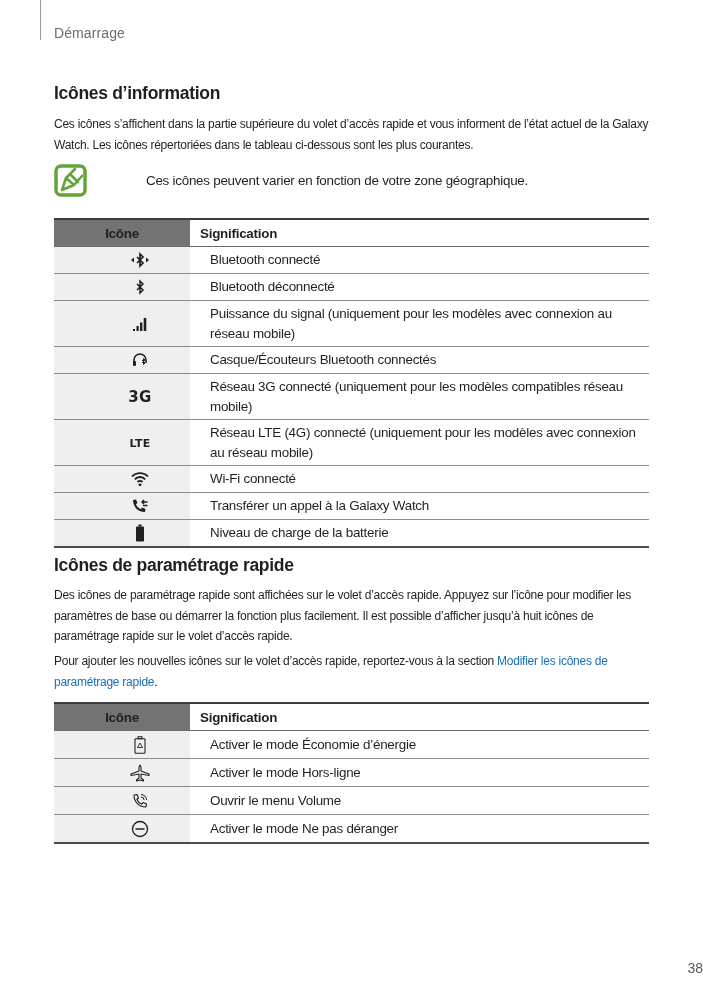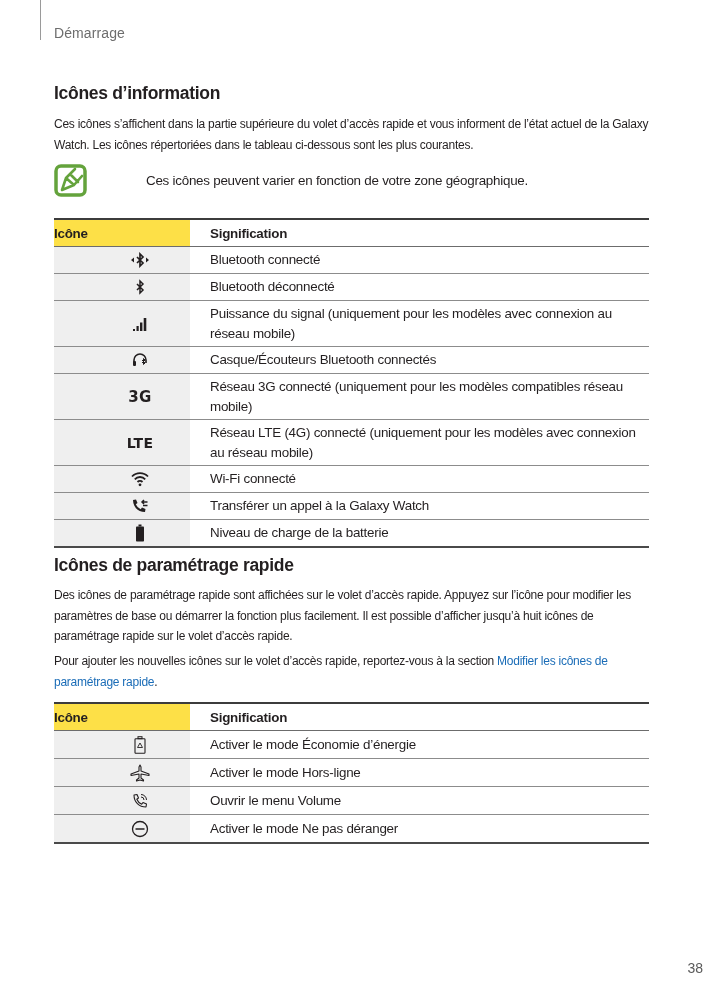--- a/index.html
+++ b/index.html
@@ -25,29 +25,29 @@
 
   table.icons {
     position: absolute; left: 54px; width: 595px;
     border-collapse: collapse; font-size: 13.4px; letter-spacing: -0.25px;
   }
   table.icons th, table.icons td { padding: 0; vertical-align: middle; }
   table.icons tr { border-bottom: 1px solid #8c8c8c; }
   table.icons thead tr { border-top: 2px solid #3c3c3c; border-bottom: 1px solid #6c6c6c; }
   table.icons tbody tr:last-child { border-bottom: 2px solid #4a4a4a; }
   table.icons th { height: 26px; font-weight: bold; text-align: left; }
-  table.icons th.c-icon { background: #fde047; text-align: left; width: 100px; }
-  table.icons th.c-sig { padding-left: 20px; }
+  table.icons th.c-icon { background: #737373; text-align: center; width: 100px; }
+  table.icons th.c-sig { padding-left: 10px; }
   table.icons td.c-icon { background: #efefef; text-align: center; width: 100px; padding-left: 36px; }
   table.icons td.c-sig { padding-left: 20px; line-height: 19.5px; padding-top: 3px; padding-bottom: 3px; }
   table.icons td.c-icon svg { display: inline-block; vertical-align: middle; }
   .r1 td { height: 20px; }
   .r2 td { height: 21px; }
   .txt3g, .txtlte { font-weight: bold; font-size: 15px; letter-spacing: 0.3px; font-family: "DejaVu Sans", sans-serif; }
-  .txtlte { font-size: 14px; text-align: center; }
+  .txtlte { font-size: 11px; text-align: center; }
 
   .page-number { position: absolute; left: 0; width: 703px; top: 960px; text-align: right; font-size: 14px; color: #5a5a5a; }
 </style>
 </head>
 <body>
 
 <div class="page-rule"></div>
 <div class="running-head">Démarrage</div>
 
 <h2 style="top:83px">Icônes d’information</h2>

